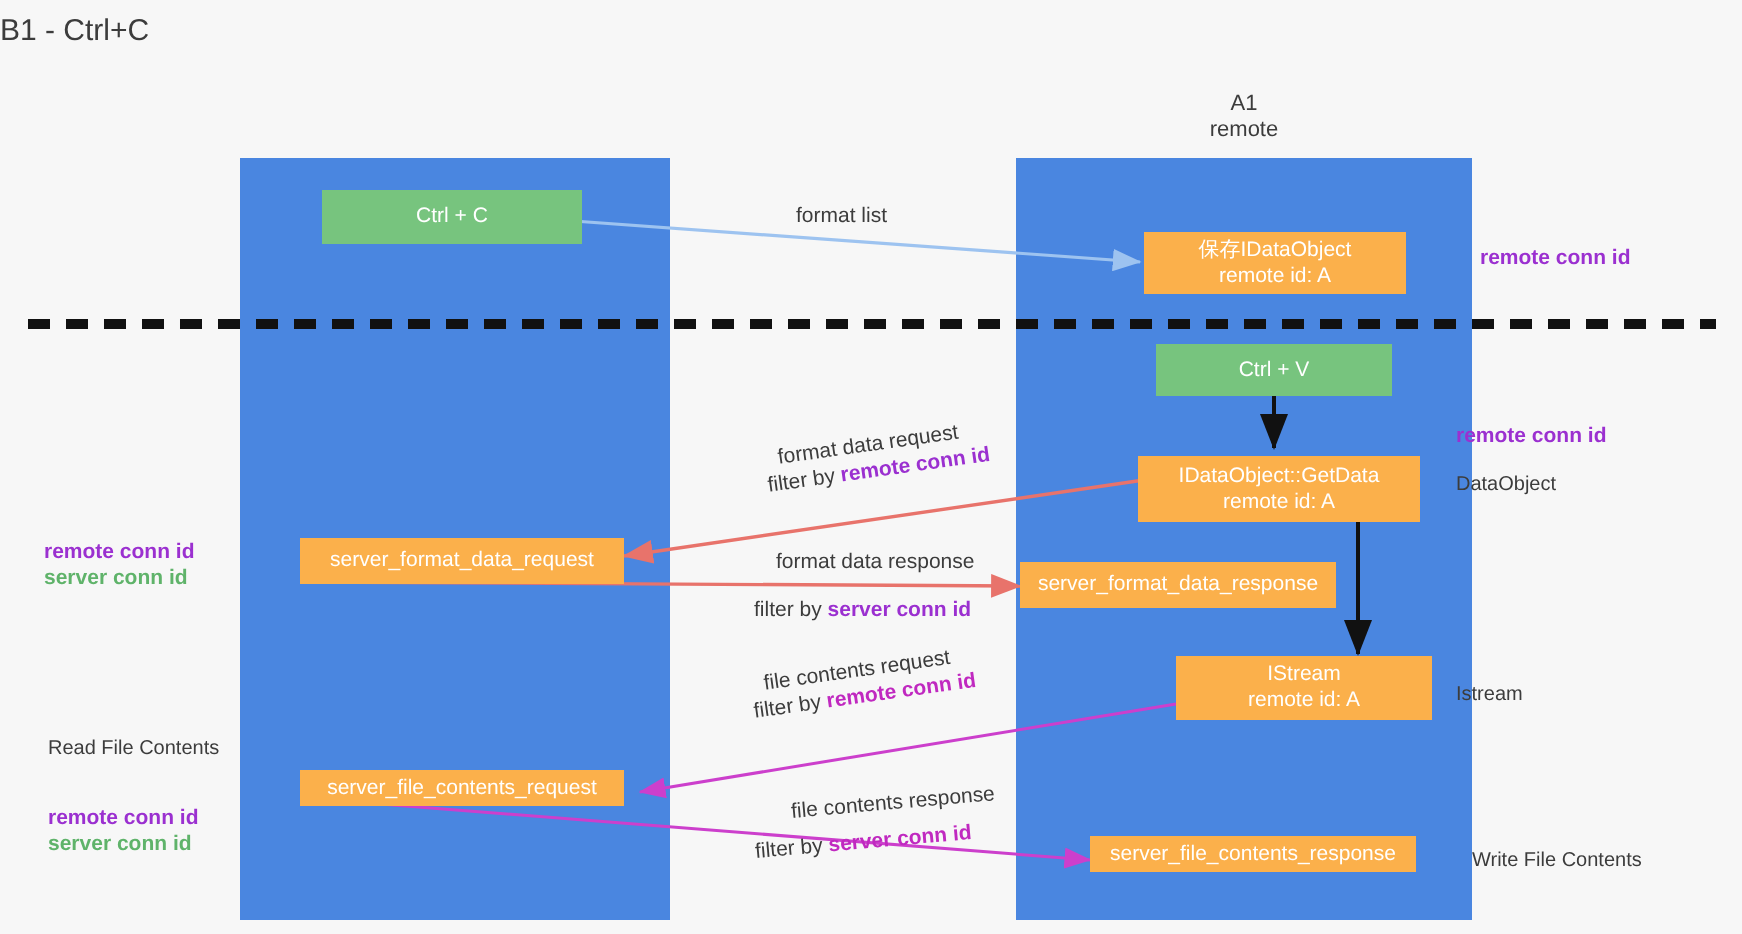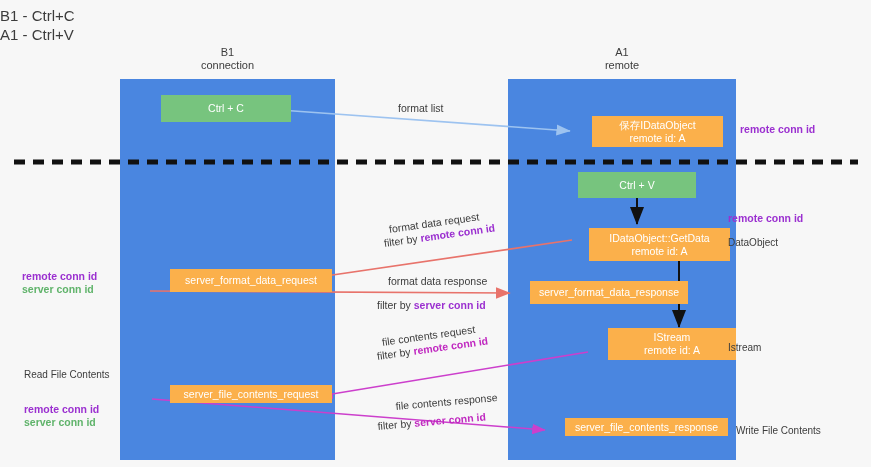--- a/index.html
+++ b/index.html
@@ -11,48 +11,43 @@
   .title{left:0;top:6px;width:871px;font-size:15px;line-height:19px;color:#3c3c3c;}
 
   .colhdr{font-size:11px;line-height:13px;text-align:center;color:#3c3c3c;}
 
   .lane{position:absolute;background:#4a86e0;}
 
   .nodebox{position:absolute;box-sizing:border-box;display:flex;flex-direction:column;
            align-items:center;justify-content:center;text-align:center;
            font-size:10.5px;line-height:13px;color:#ffffff;}
   .nodebox.green{background:#77c47e;}
-  .nodebox.orange{background:#fbb04b;margin-left:20px;}
+  .nodebox.orange{background:#fbb04b;}
 
   .side{position:absolute;font-size:10.5px;line-height:14px;}
   .purple{color:#9b30d0;font-weight:bold;}
   .green-t{color:#5fb36a;font-weight:bold;}
   .magenta{color:#c029c0;font-weight:bold;}
   .plain{color:#3c3c3c;font-size:10px;}
 
   .alabel{position:absolute;font-size:10.5px;line-height:14px;white-space:nowrap;
           color:#3c3c3c;transform-origin:0 0;}
   .alabel .hl{font-weight:bold;}
 
   svg.ov{position:absolute;left:0;top:0;width:871px;height:467px;pointer-events:none;}
 </style>
 </head>
 <body>
 
 <div id="stage">
 
   <div class="abs title">
     <div>B1 - Ctrl+C</div>
-    <div>A1 - Ctrl+V</div>
   </div>
 
-  <div class="abs colhdr" style="left:120px;top:46px;width:215px;">
-    <div>B1</div>
-    <div>connection</div>
-  </div>
   <div class="abs colhdr" style="left:508px;top:46px;width:228px;">
     <div>A1</div>
     <div>remote</div>
   </div>
 
   <div class="lane" style="left:120px;top:79px;width:215px;height:381px;"></div>
   <div class="lane" style="left:508px;top:79px;width:228px;height:381px;"></div>
 
   <svg class="ov" viewBox="0 0 871 467">
     <defs>

